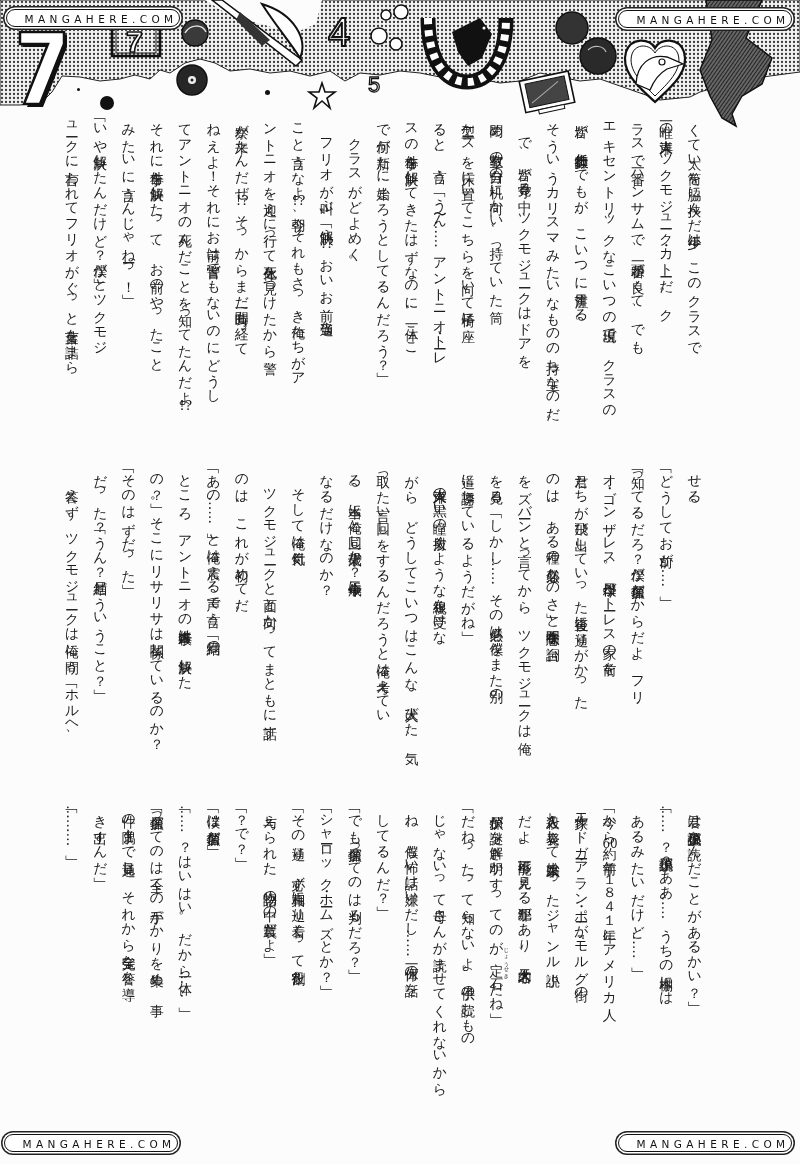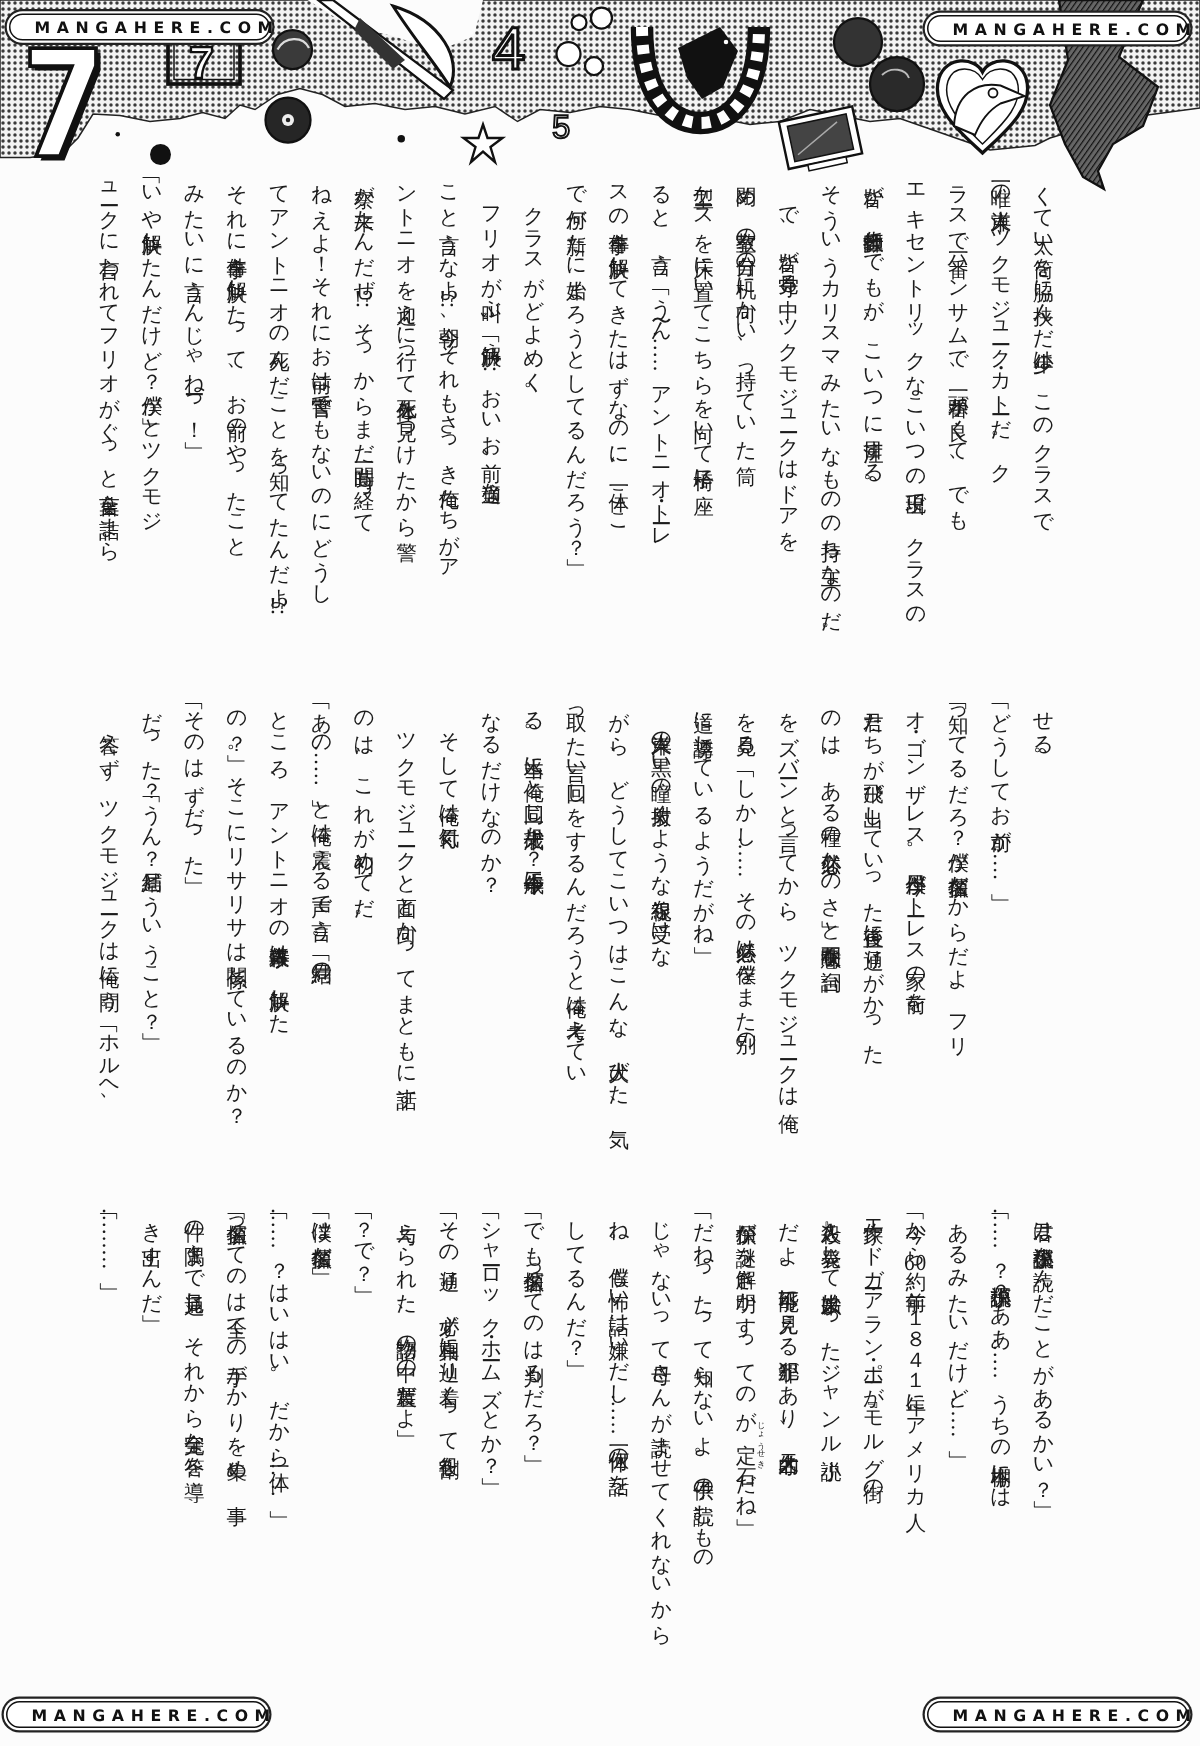--- a/index.html
+++ b/index.html
@@ -7,23 +7,23 @@
     width:800px; height:1164px; position:relative; overflow:hidden;
     background:#fcfcfc;
     font-family:"DejaVu Serif", serif;
   }
   .header-art { position:absolute; left:0; top:0; }
   .wm {
     position:absolute; height:18px; width:174px;
     border-radius:10px; background:#fff;
     border:1.5px solid #111;
     box-shadow:0 0 0 1.5px #fff, 0 0 0 3px #222;
-    font-family:"DejaVu Sans", sans-serif; font-weight:bold;
+    font-family:"DejaVu Sans", sans-serif; font-weight:normal;
     font-size:10.5px; letter-spacing:4.4px; line-height:18px;
-    text-align:left; color:#111; padding-left:16px; box-sizing:border-box;
+    text-align:center; color:#111; padding-left:16px; box-sizing:border-box;
   }
   .wm-tl { left:6px; top:9px; }
   .wm-tr { left:618px; top:10px; }
   .wm-bl { left:4px; top:1134px; }
   .wm-br { left:618px; top:1134px; }
 
   .block {
     position:absolute; left:58px; width:651px; height:305px;
     writing-mode:vertical-rl; -webkit-writing-mode:vertical-rl;
     font-family:"DejaVu Serif", serif; font-size:13.8px; color:#1b1b1b;

